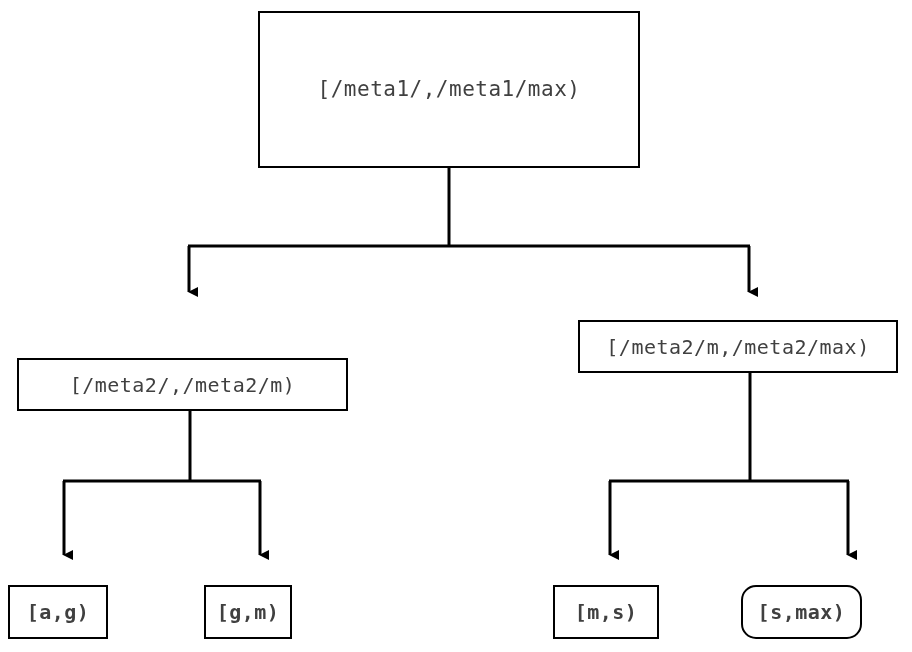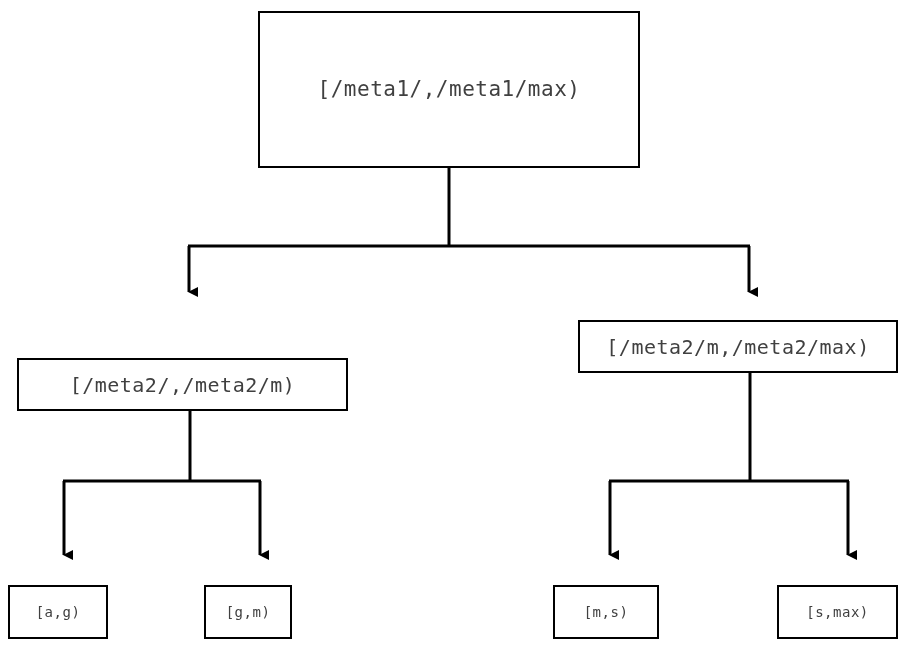--- a/index.html
+++ b/index.html
@@ -67,26 +67,27 @@
   .node-mid-right {
     left: 578px;
     top: 320px;
     width: 320px;
   }
 
   
   .node-leaf {
     top: 585px;
     height: 54px;
-    font-size: 14px;
+    font-size: 20px;
+    font-weight: bold;
   }
   .leaf-1 { left: 8px;   width: 100px; }
   .leaf-2 { left: 204px; width: 88px; }
   .leaf-3 { left: 553px; width: 106px; }
-  .leaf-4 { left: 777px; width: 121px; }
+  .leaf-4 { left: 741px; width: 121px; border-radius: 15px; }
 </style>
 </head>
 <body>
 
 <div id="diagram-root">
 
   <svg id="connector-layer" viewBox="0 0 912 652" width="912" height="652" xmlns="http://www.w3.org/2000/svg">
     <defs>
       <marker id="arrowhead-down" markerWidth="12" markerHeight="12" refX="5" refY="9" orient="auto" markerUnits="userSpaceOnUse">
         <polygon points="0,0 10,0 5,10" fill="#000000"></polygon>

